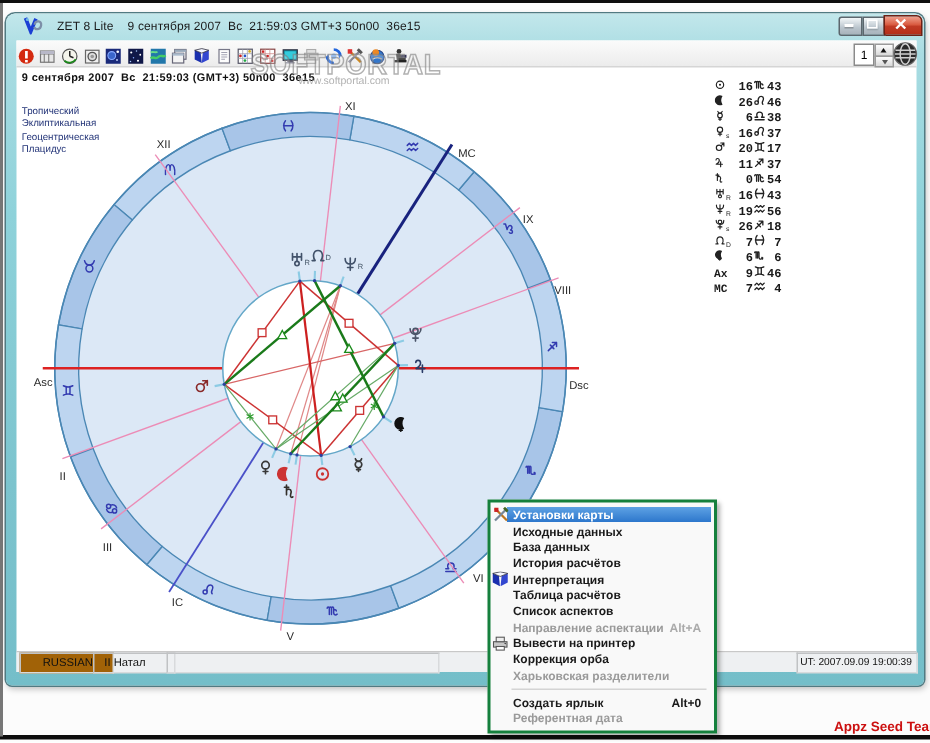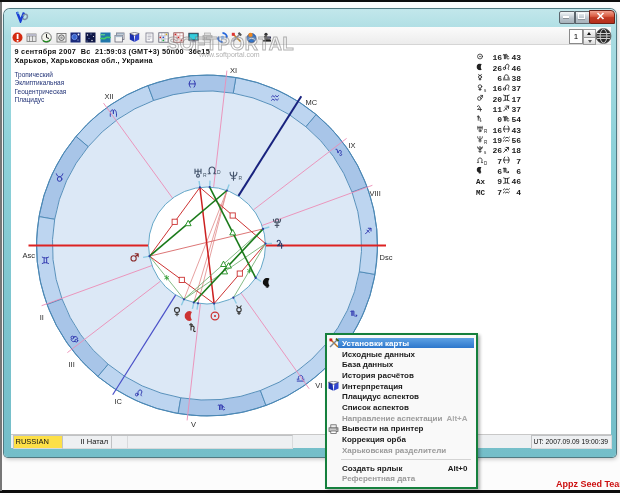--- a/index.html
+++ b/index.html
@@ -7,20 +7,21 @@
 </style></head><body>
 <div id="root">
 
 <div class="abs" style="left:0;top:0;width:620px;height:2px;background:#0d0d0d"></div>
 <div class="abs" style="left:0;top:490.2px;width:620px;height:3.2px;background:#0d0d0d"></div>
 <div class="abs" style="left:0;top:2px;width:1.5px;height:489px;background:#777"></div>
 
 <div class="abs" style="left:4px;top:9px;width:612px;height:448px;border-radius:6px 6px 4px 4px;
      background:linear-gradient(#c2e7eb 0%,#a9dce2 6%,#8ed2da 30%,#7cc4ce 70%,#74bec9 100%);box-shadow:0 0 0 1px #517a82, 1px 2px 4px rgba(0,0,0,0.25)"></div>
 
+<div class="abs" style="left:38px;top:13px;font-size:8px;color:#1a1a1a;z-index:3;letter-spacing:0.1px">ZET 8 Lite&nbsp;&nbsp;&nbsp;&nbsp;9 сентября 2007&nbsp; Вс&nbsp; 21:59:03 GMT+3 50n00&nbsp; 36e15</div>
 
 <svg class="abs" style="left:15px;top:10px;z-index:3" width="14" height="13" viewBox="0 0 14 13">
   <path d="M2,2 L5.5,11 L9,2.5" fill="none" stroke="#1b3fd4" stroke-width="2.4"></path>
   <path d="M8,6.5 C8.6,3.2 13,3.6 12.4,7 C11.9,10 8.4,10.2 7.9,8" fill="none" stroke="#7d8fa8" stroke-width="1.5"></path>
   <circle cx="3.2" cy="3" r="1" fill="#6fb7e8"></circle>
 </svg>
 
 <div class="abs" style="left:559px;top:10.5px;width:14px;height:11px;z-index:3;background:linear-gradient(#f2f6f8,#b9c4cc 60%,#a7b2ba);border:1px solid #5c666d;border-radius:2px 0 0 2px"></div>
 <div class="abs" style="left:563px;top:16px;width:6px;height:2px;z-index:4;background:#fff;box-shadow:0 1px 0 rgba(0,0,0,0.25)"></div>
 <div class="abs" style="left:574.5px;top:10.5px;width:13px;height:11px;z-index:3;background:linear-gradient(#f2f6f8,#b9c4cc 60%,#a7b2ba);border:1px solid #5c666d"></div>
@@ -146,21 +147,20 @@
 <div class="abs" style="left:583px;top:36.5px;width:11px;height:6px;z-index:3;background:linear-gradient(#fdfdfd,#d8d8d8);border:1px solid #9a9a9a"></div>
 <div class="abs" style="left:587px;top:31.5px;width:0;height:0;z-index:4;border-left:2.5px solid transparent;border-right:2.5px solid transparent;border-bottom:3.5px solid #111"></div>
 <div class="abs" style="left:588px;top:39.5px;width:0;height:0;z-index:4;border-left:2px solid transparent;border-right:2px solid transparent;border-top:3px solid #555"></div>
 <svg class="abs" style="left:595px;top:28px;z-index:3" width="17" height="16" viewBox="0 0 17 16">
   <circle cx="8.5" cy="8" r="7.5" fill="#2b2b2b" stroke="#666" stroke-width="0.8"></circle>
   <ellipse cx="8.5" cy="8" rx="3.4" ry="6.8" fill="none" stroke="#cfcfcf" stroke-width="1"></ellipse>
   <path d="M2,5.5 L15,5.5 M1.6,8 L15.4,8 M2,10.5 L15,10.5" stroke="#cfcfcf" stroke-width="1" fill="none"></path>
 </svg>
 
 <div class="abs" style="left:14.5px;top:46.5px;font-size:7.3px;color:#111;z-index:3;font-weight:bold;letter-spacing:0.25px">9 сентября 2007&nbsp; Вс&nbsp; 21:59:03 (GMT+3) 50n00&nbsp; 36e15</div>
-<div class="abs" style="left:14.5px;top:56px;font-size:7.3px;color:#111;z-index:3;font-weight:bold;letter-spacing:0.2px">Харьков, Харьковская обл., Украина</div>
 <div class="abs" style="left:14.5px;top:70.5px;font-size:6.5px;color:#223377;z-index:3;line-height:8.5px">Тропический<br>Эклиптикальная<br>Геоцентрическая<br>Плацидус</div>
 
 <div class="abs" style="left:167px;top:33px;z-index:4;font-size:19px;font-weight:bold;color:rgba(255,255,255,0.2);-webkit-text-stroke:1px rgba(125,125,125,0.6);letter-spacing:0.5px;transform:scaleX(0.96);transform-origin:left">SOFTPORTAL</div>
 <div class="abs" style="left:199px;top:51px;z-index:4;font-size:7px;color:rgba(150,150,150,0.75)">www.softportal.com</div>
 
 <svg width="620" height="495" viewBox="0 0 620 495" style="position:absolute;left:0;top:0;z-index:2">
       <defs>
         <symbol id="g-ari" viewBox="0 0 10 10" fill="none" stroke="currentColor" stroke-width="1.1" stroke-linecap="round" stroke-linejoin="round">
           <path d="M1.6,8.8 C1.1,4.4 2.5,1.5 3.8,1.5 C5,1.5 5,3.3 5,5.6 M8.4,8.8 C8.9,4.4 7.5,1.5 6.2,1.5 C5,1.5 5,3.3 5,5.6"></path>
         </symbol>
@@ -428,22 +428,22 @@
       <use href="#g-gem" x="502.4" y="176.7" width="8" height="8" color="#222"></use>
       <text x="521" y="184.4" text-anchor="end" font-size="8" font-weight="bold" fill="#1a1a1a" font-family="Liberation Mono, monospace">46</text>
       <text x="476" y="194.7" font-size="7.5" font-weight="bold" fill="#1a1a1a" font-family="Liberation Mono, monospace">MC</text>
       <text x="502" y="194.7" text-anchor="end" font-size="8" font-weight="bold" fill="#1a1a1a" font-family="Liberation Mono, monospace">7</text>
       <use href="#g-aqr" x="502.4" y="187.0" width="8" height="8" color="#222"></use>
       <text x="521" y="194.7" text-anchor="end" font-size="8" font-weight="bold" fill="#1a1a1a" font-family="Liberation Mono, monospace">4</text>
     </svg>
 
 <div class="abs" style="left:10.5px;top:433.5px;width:600px;height:1px;background:#c8c8c8;z-index:2"></div>
 <div class="abs" style="left:10.5px;top:434.5px;width:600px;height:13.5px;background:#eef0f2;z-index:2;font-size:7.5px;color:#111">
-  <div class="abs" style="left:2px;top:0.5px;width:46px;height:11.5px;border:1px solid #d8dadc;border-top-color:#c0c2c4;border-left-color:#c0c2c4;background:#fde047;line-height:11.5px;padding-left:2px">RUSSIAN</div>
-  <div class="abs" style="left:51px;top:0.5px;width:46px;height:11.5px;border:1px solid #d8dadc;border-top-color:#c0c2c4;border-left-color:#c0c2c4;line-height:11.5px;padding-left:18px">II Натал</div>
+  <div class="abs" style="left:2px;top:0.5px;width:46px;height:11.5px;border:1px solid #d8dadc;border-top-color:#c0c2c4;border-left-color:#c0c2c4;background:#a16207;line-height:11.5px;padding-left:15px">RUSSIAN</div>
+  <div class="abs" style="left:51px;top:0.5px;width:46px;height:11.5px;border:1px solid #d8dadc;border-top-color:#c0c2c4;border-left-color:#c0c2c4;line-height:11.5px;padding-left:7px">II Натал</div>
   <div class="abs" style="left:100px;top:0.5px;width:180px;height:11.5px;border:1px solid #d8dadc;border-top-color:#c0c2c4;border-left-color:#c0c2c4"></div>
   <div class="abs" style="left:520px;top:0.5px;width:77px;height:11.5px;border:1px solid #d8dadc;border-top-color:#c0c2c4;border-left-color:#c0c2c4;line-height:11.5px;padding-left:2px;font-size:6.8px;white-space:nowrap;overflow:hidden">UT: 2007.09.09 19:00:39</div>
 </div>
 
 <div class="abs" id="menu" style="left:324.5px;top:333px;width:149px;height:152px;background:#f9f9f9;border:2px solid #15803d;box-shadow:2px 2px 3px rgba(0,0,0,0.3);z-index:10;font-size:8px;color:#1a1a1a">
       <div class="abs" style="left:11.5px;top:3.0px;width:136px;height:10px;background:linear-gradient(#5ea2e4,#2d77cc)"></div>
       <div class="abs" style="left:0px;top:2.5px;width:12px;height:11px">
         <svg width="10" height="10" viewBox="0 0 10 10" style="position:absolute;left:2px;top:0.5px">
           <path d="M1,1 L9,9" stroke="#bb7722" stroke-width="1.5"></path>
           <path d="M9,1 L1,9" stroke="#778899" stroke-width="1.5"></path>
@@ -456,21 +456,21 @@
       <div class="abs" style="left:15.5px;top:25.2px;color:#1a1a1a;font-weight:bold;white-space:nowrap">База данных</div>
       <div class="abs" style="left:15.5px;top:35.9px;color:#1a1a1a;font-weight:bold;white-space:nowrap">История расчётов</div>
       <div class="abs" style="left:0px;top:45.3px;width:12px;height:11px">
         <svg width="11" height="10" viewBox="0 0 11 10" style="position:absolute;left:1.5px;top:0.5px">
           <path d="M0.5,1.3 L4.6,3 L5.3,9.8 L0.5,7.4 Z" fill="#1a2fae"></path>
           <path d="M10.5,1.3 L6.4,3 L5.7,9.8 L10.5,7.4 Z" fill="#3347d0"></path>
           <path d="M0.5,1.3 L5.5,0.2 L10.5,1.3 L5.5,3.3 Z" fill="#f4f6ff" stroke="#223" stroke-width="0.5"></path>
         </svg>
       </div>
       <div class="abs" style="left:15.5px;top:46.6px;color:#1a1a1a;font-weight:bold;white-space:nowrap">Интерпретация</div>
-      <div class="abs" style="left:15.5px;top:57.3px;color:#1a1a1a;font-weight:bold;white-space:nowrap">Плацидус аспектов</div>
+      <div class="abs" style="left:15.5px;top:57.3px;color:#1a1a1a;font-weight:bold;white-space:nowrap">Таблица расчётов</div>
       <div class="abs" style="left:15.5px;top:68.0px;color:#1a1a1a;font-weight:bold;white-space:nowrap">Список аспектов</div>
       <div class="abs" style="left:15.5px;top:78.7px;color:#9a9a9a;font-weight:bold;white-space:nowrap">Направление аспектации</div>
       <div class="abs" style="right:8px;top:78.7px;color:#aaa;font-weight:bold">Alt+A</div>
       <div class="abs" style="left:0px;top:88.1px;width:12px;height:11px">
         <svg width="11" height="10" viewBox="0 0 11 10" style="position:absolute;left:1.5px;top:0.5px">
           <rect x="1" y="3.8" width="9" height="3.6" fill="#c8c8c8" stroke="#555" stroke-width="0.7"></rect>
           <rect x="2.8" y="0.8" width="5.4" height="3" fill="#eee" stroke="#555" stroke-width="0.7"></rect>
           <rect x="2.8" y="7" width="5.4" height="2.4" fill="#fff" stroke="#555" stroke-width="0.7"></rect>
           <circle cx="8.8" cy="5" r="0.5" fill="#333"></circle>
         </svg>

